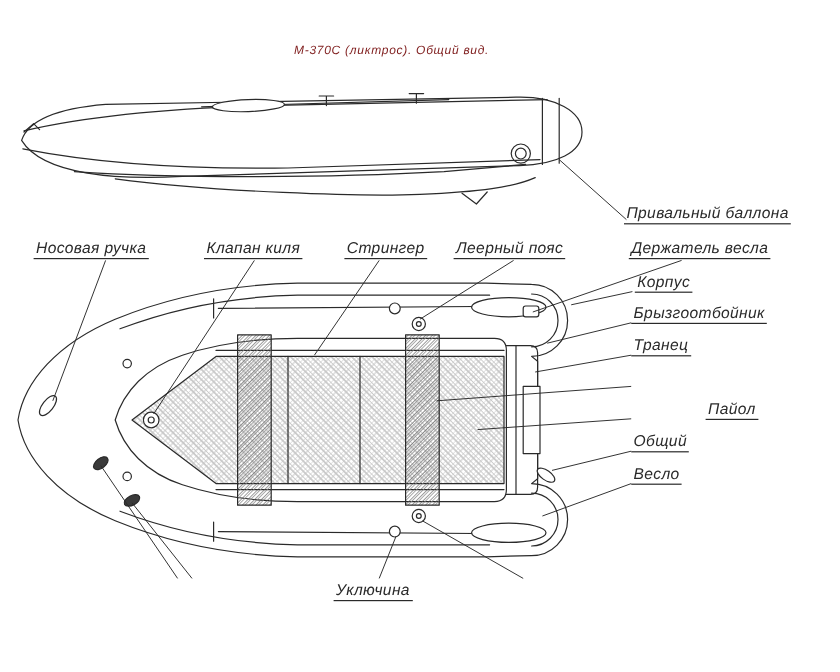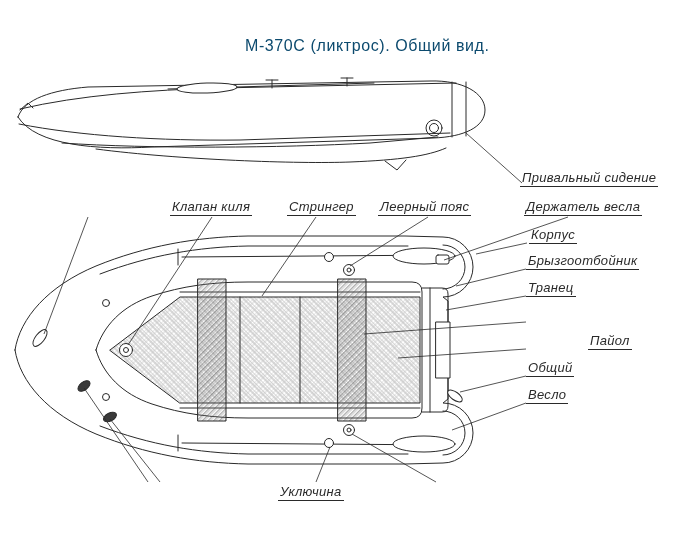--- a/index.html
+++ b/index.html
@@ -1,20 +1,20 @@
 <!DOCTYPE html>
 <html><head>
 <meta charset="utf-8">
 <style>
   * { margin:0; padding:0; box-sizing:border-box; }
   html,body { background:#ffffff; font-family:"Liberation Sans", sans-serif; }
   .canvas { position:relative; width:700px; height:560px; background:#fff; overflow:hidden; }
   .draw { position:absolute; left:0; top:0; }
-  .title { position:absolute; font-size:16px; letter-spacing:0.6px;
-           color:#0c4a6e; white-space:nowrap; }
+  .title { position:absolute; font-style:italic; font-size:10px; letter-spacing:0.6px;
+           color:#7f1d1d; white-space:nowrap; }
   .lbl { position:absolute; font-style:italic; font-size:13px; letter-spacing:0.3px;
          color:#2a2a2a; border-bottom:1px solid #2a2a2a; padding:0 2px 1px 2px; white-space:nowrap; }
 </style>
 </head>
 <body>
 
 <div class="canvas">
 
   <svg class="draw" width="700" height="560" viewBox="0 0 700 560">
     <defs>
@@ -118,22 +118,23 @@
       <line x1="526" y1="403" x2="452" y2="430"></line>
       <line x1="148" y1="482" x2="84" y2="388"></line>
       <line x1="160" y1="482" x2="110" y2="419"></line>
       <line x1="316" y1="482" x2="330" y2="447"></line>
       <line x1="436" y1="482" x2="352" y2="434"></line>
     </g>
   </svg>
 
   <div class="title" style="left:245px; top:37px;">М-370С (ликтрос). Общий вид.</div>
 
-  <div class="lbl" style="left:520px; top:170px;">Привальный сидение</div>
+  <div class="lbl" style="left:520px; top:170px;">Привальный баллона</div>
 
+  <div class="lbl" style="left:28px;  top:199px;">Носовая ручка</div>
   <div class="lbl" style="left:170px; top:199px;">Клапан киля</div>
   <div class="lbl" style="left:287px; top:199px;">Стрингер</div>
   <div class="lbl" style="left:378px; top:199px;">Леерный пояс</div>
   <div class="lbl" style="left:524px; top:199px;">Держатель весла</div>
 
   <div class="lbl" style="left:529px; top:227px;text-align:right;">Корпус</div>
   <div class="lbl" style="left:526px; top:253px;">Брызгоотбойник</div>
   <div class="lbl" style="left:526px; top:280px;">Транец</div>
   <div class="lbl" style="left:548px; top:333px;margin-left:40px;">Пайол</div>
   <div class="lbl" style="left:526px; top:360px;">Общий</div>

